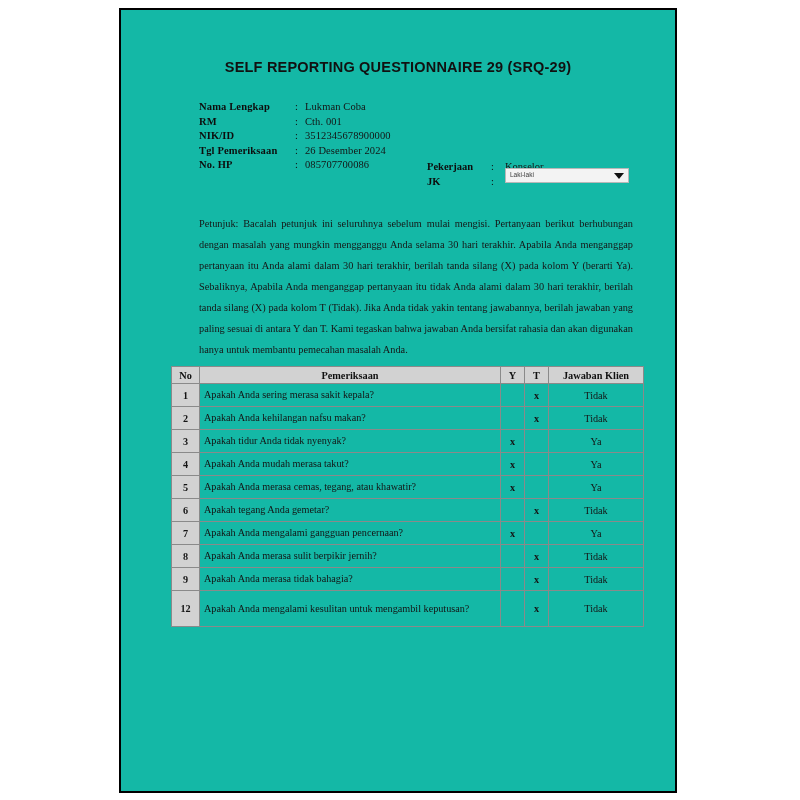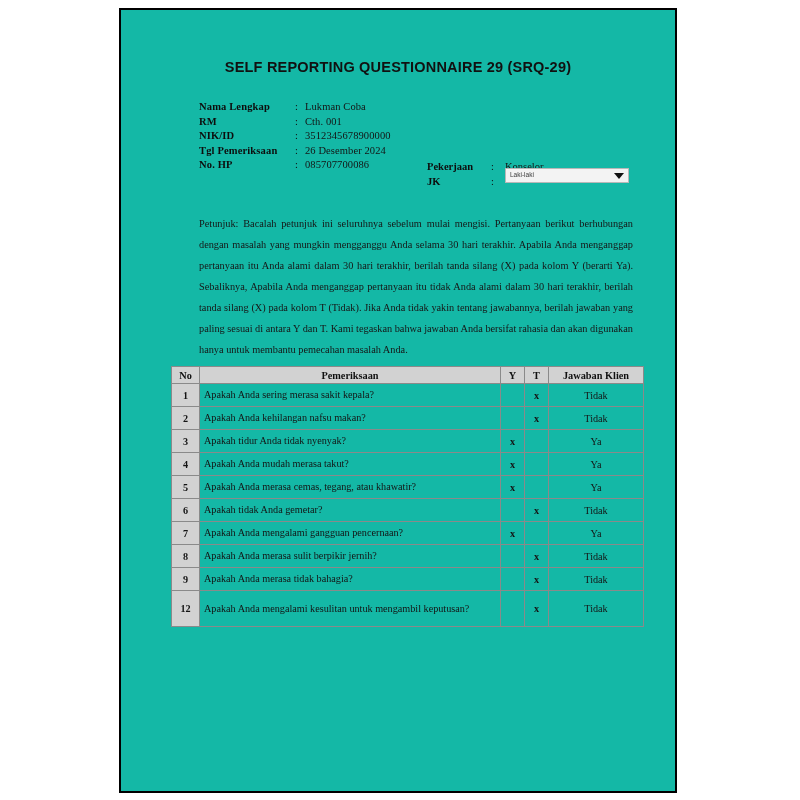--- a/index.html
+++ b/index.html
@@ -325,21 +325,21 @@
           </tr>
           <tr class="row-1line">
             <td class="cell-no">5</td>
             <td class="cell-stmt">Apakah Anda merasa cemas, tegang, atau khawatir?</td>
             <td class="cell-mark">x</td>
             <td class="cell-mark"></td>
             <td class="cell-ans">Ya</td>
           </tr>
           <tr class="row-1line">
             <td class="cell-no">6</td>
-            <td class="cell-stmt">Apakah tidak Anda gemetar?</td>
+            <td class="cell-stmt">Apakah tegang Anda gemetar?</td>
             <td class="cell-mark"></td>
             <td class="cell-mark">x</td>
             <td class="cell-ans">Tidak</td>
           </tr>
           <tr class="row-1line">
             <td class="cell-no">7</td>
             <td class="cell-stmt">Apakah Anda mengalami gangguan pencernaan?</td>
             <td class="cell-mark">x</td>
             <td class="cell-mark"></td>
             <td class="cell-ans">Ya</td>

